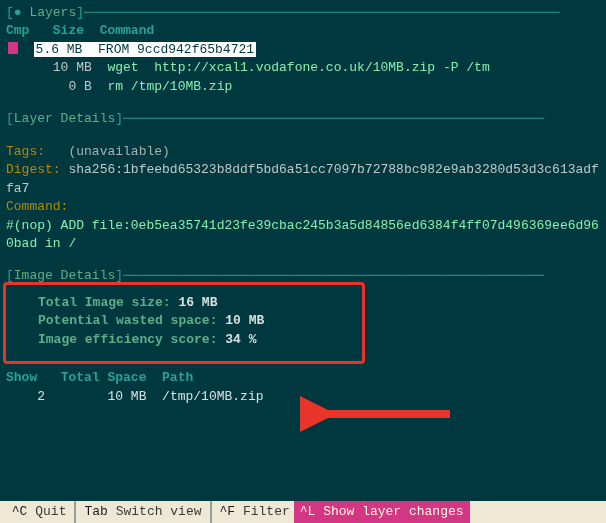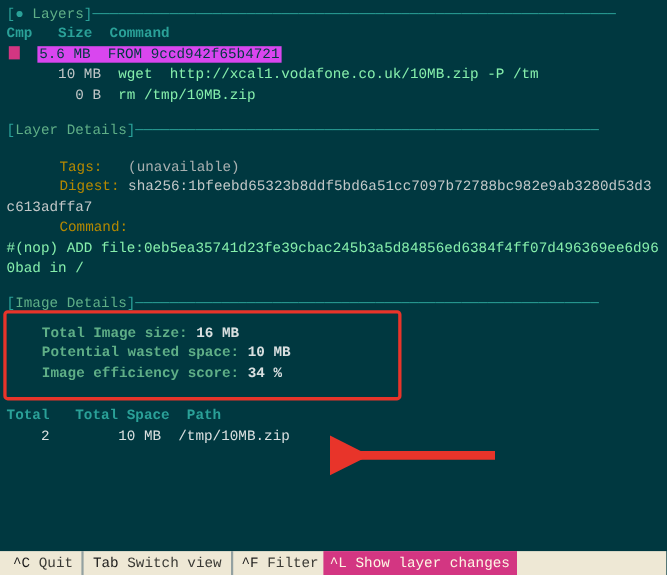--- a/index.html
+++ b/index.html
@@ -12,35 +12,35 @@
       width: 606px;
       height: 523px;
       overflow: hidden;
       position: relative;
     }
     .screen { padding: 4px 6px; }
     .bullet { color: #2aa198; }
     .section-title { color: #5faf87; }
     .header-cyan { color: #2aa198; font-weight: bold; }
     .muted { color: #c2c8c8; }
-    .yellow { color: #b58900; margin-left: 48px; }
+    .yellow { color: #b58900; }
     .cmd { color: #86efac; }
     .hash { color: #c2c8c8; }
     .dim { color: #a8b0b0; }
     .row { white-space: pre; }
     .nowrap { white-space: pre; }
     .cmp-box {
       display: inline-block;
       width: 10px; height: 12px;
       background: #d33682;
       vertical-align: -1px;
       margin-left: 2px;
     }
     .sel {
-      background: #d946ef;
+      background: #ffffff;
       color: #003840;
       padding: 0 2px;
     }
     .metrics-box {
       position: relative;
       margin-top: 2px;
       padding-left: 32px;
     }
     .metrics-outline {
       position: absolute;
@@ -119,21 +119,21 @@
   <div class="metrics-box">
     <div class="metrics-outline"></div>
     <div style="height:6px"></div>
     <div class="row"><span class="metric-label">Total Image size:</span> <span class="metric-val">16 MB</span></div>
     <div class="row"><span class="metric-label">Potential wasted space:</span> <span class="metric-val">10 MB</span></div>
     <div class="row"><span class="metric-label">Image efficiency score:</span> <span class="metric-val">34 %</span></div>
   </div>
 
   <div style="height:20px"></div>
 
-  <div class="row"><span class="header-cyan">Total</span>   <span class="header-cyan">Total Space</span>  <span class="header-cyan">Path</span></div>
+  <div class="row"><span class="header-cyan">Show</span>   <span class="header-cyan">Total Space</span>  <span class="header-cyan">Path</span></div>
   <div class="row">    <span>2</span>        <span>10 MB</span>  <span>/tmp/10MB.zip</span></div>
 
 </div>
 
 <svg class="arrow" viewBox="0 0 160 40">
   <defs>
     <marker id="ah" markerWidth="12" markerHeight="12" refX="2" refY="6" orient="auto">
       <path d="M12,0 L0,6 L12,12 Z" fill="#e8342a"></path>
     </marker>
   </defs>

